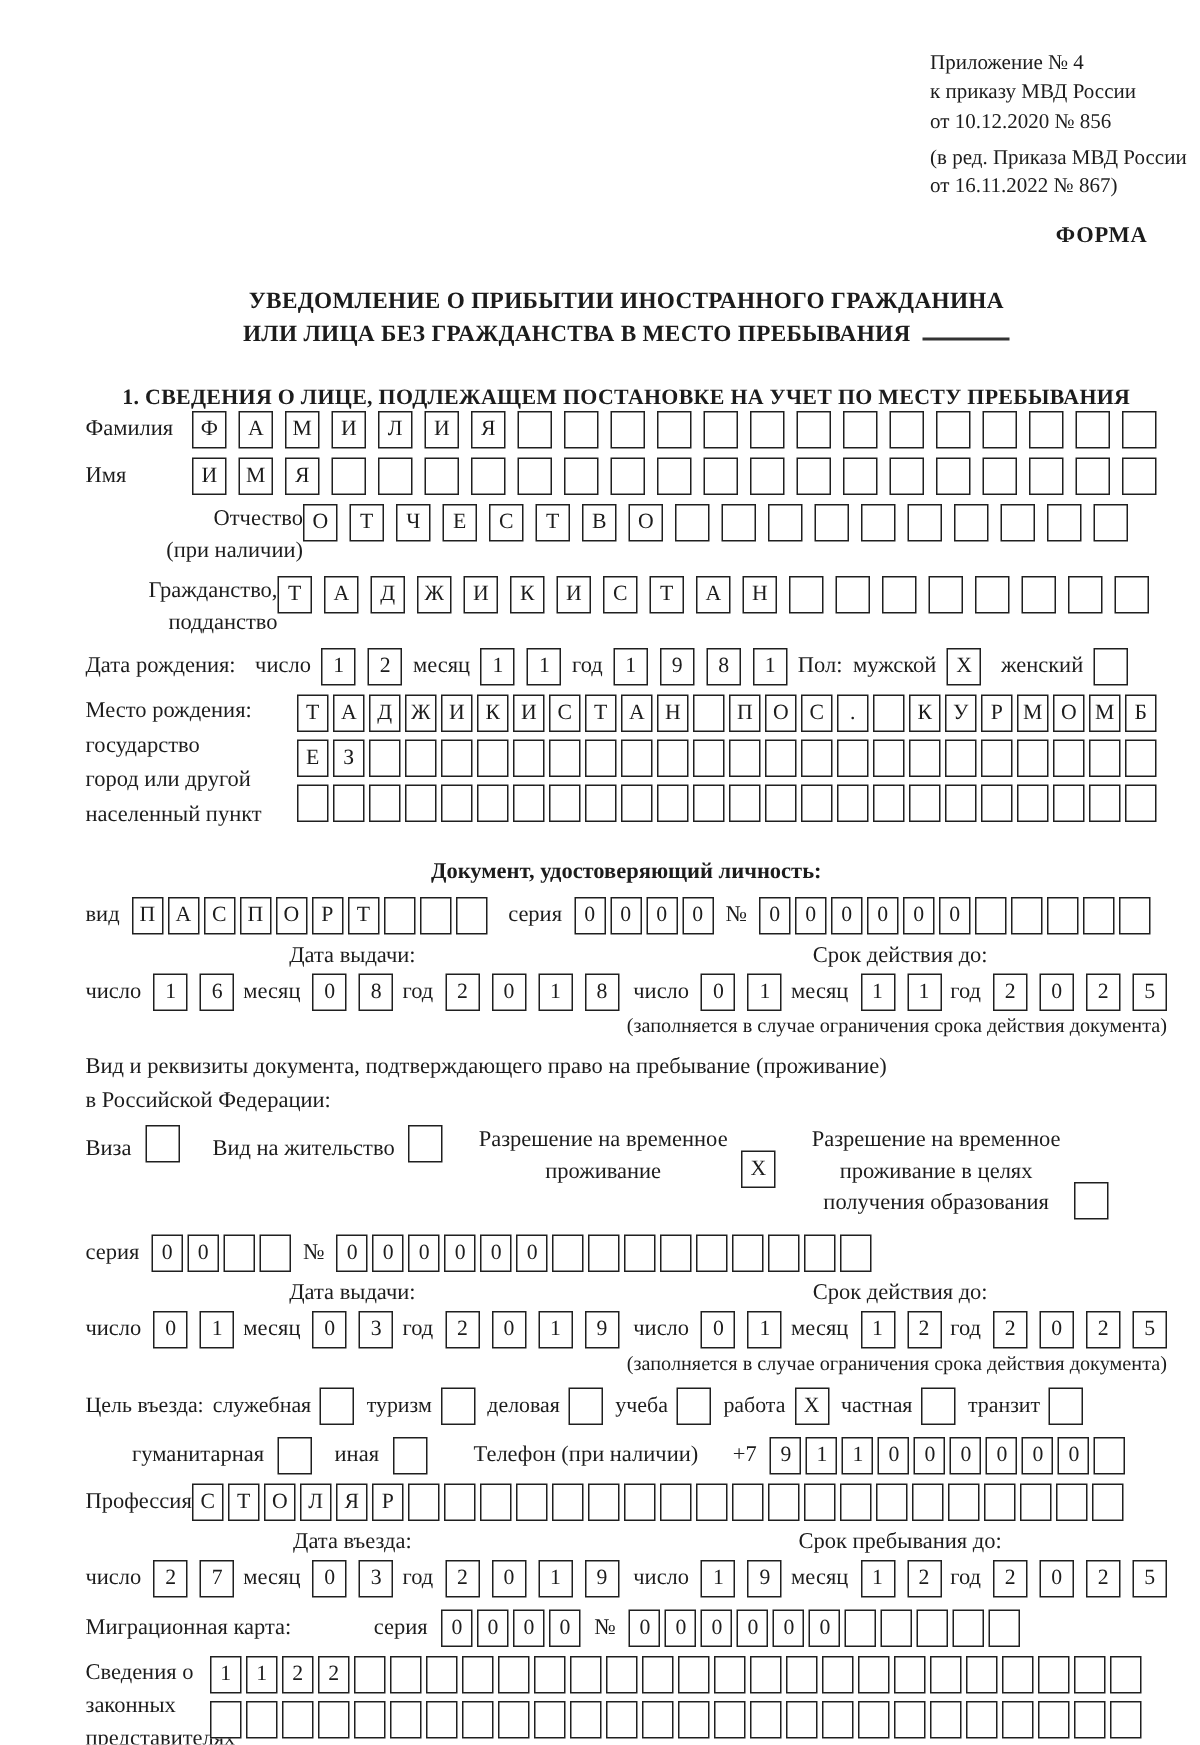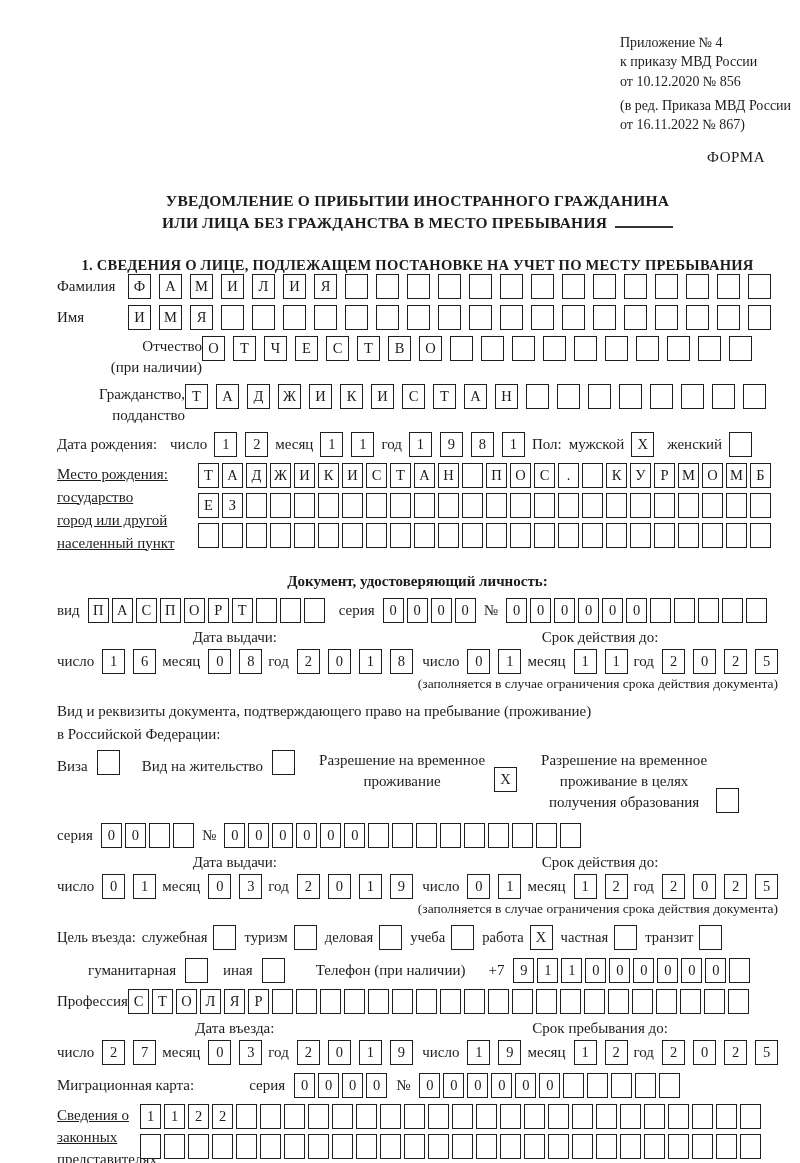--- a/index.html
+++ b/index.html
@@ -21,31 +21,31 @@
   .boxes.tight { gap:3px; }
   .boxes.tight .box { width:21px; }
 
   .row { display:flex; align-items:center; margin-bottom:6px; }
   .row.top { align-items:flex-start; }
   .lbl { flex:none; }
 
   
   .ref { margin-left:563px; width:215px; font-size:14px; line-height:1.38; }
   .ref .grp2 { margin-top:5px; }
-  .forma { text-align:right; padding-right:13px; font-weight:normal; margin-top:14px; font-size:15px; letter-spacing:.5px; }
+  .forma { text-align:right; padding-right:13px; font-weight:bold; margin-top:14px; font-size:15px; letter-spacing:.5px; }
 
   .title { text-align:center; font-weight:bold; font-size:15.5px; line-height:1.45; margin-top:24px; letter-spacing:.2px; }
   .blank-line { display:inline-block; width:58px; border-bottom:2px solid #333; height:14px; margin-left:8px; }
 
   .sec1 { font-weight:bold; font-size:14.6px; margin-top:22px; letter-spacing:.2px;text-align:center; }
 
   .two-line-lbl div { line-height:21px;text-align:right; }
 
   
-  .lbl-col { flex:none; line-height:23px;text-decoration:underline; }
+  .lbl-col { flex:none; line-height:23px; }
   .rows-col .row { margin-bottom:5px; }
 
   .center-head { text-align:center; font-weight:bold; margin:18px 0 8px 0; }
 
   .dates { display:flex; margin-bottom:2px; }
   .dateblock { }
   .db-head { text-align:center; margin-bottom:3px; }
   .db-fields { display:flex; align-items:center; gap:6px; }
   .db-fields .lbl { margin-right:2px; }
   .note { font-size:13.5px; text-align:right; margin:1px 0 8px 0; }

